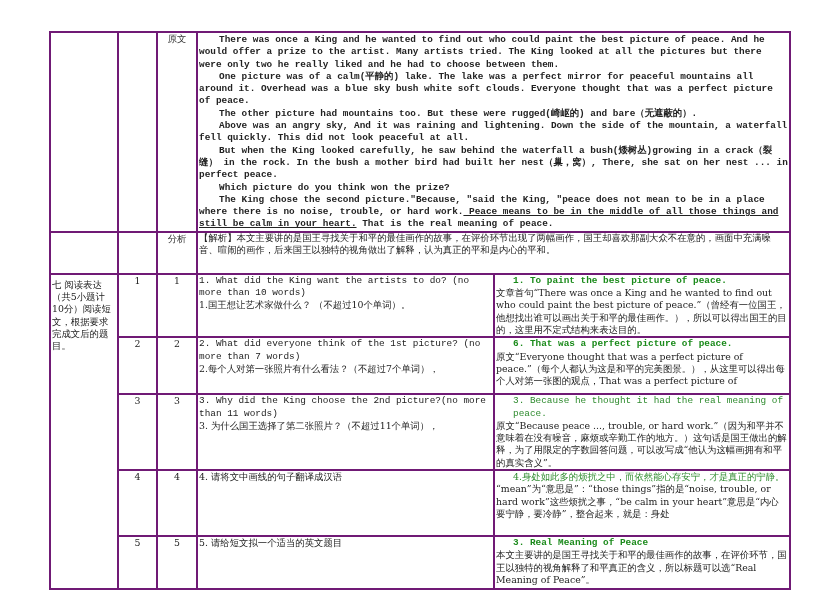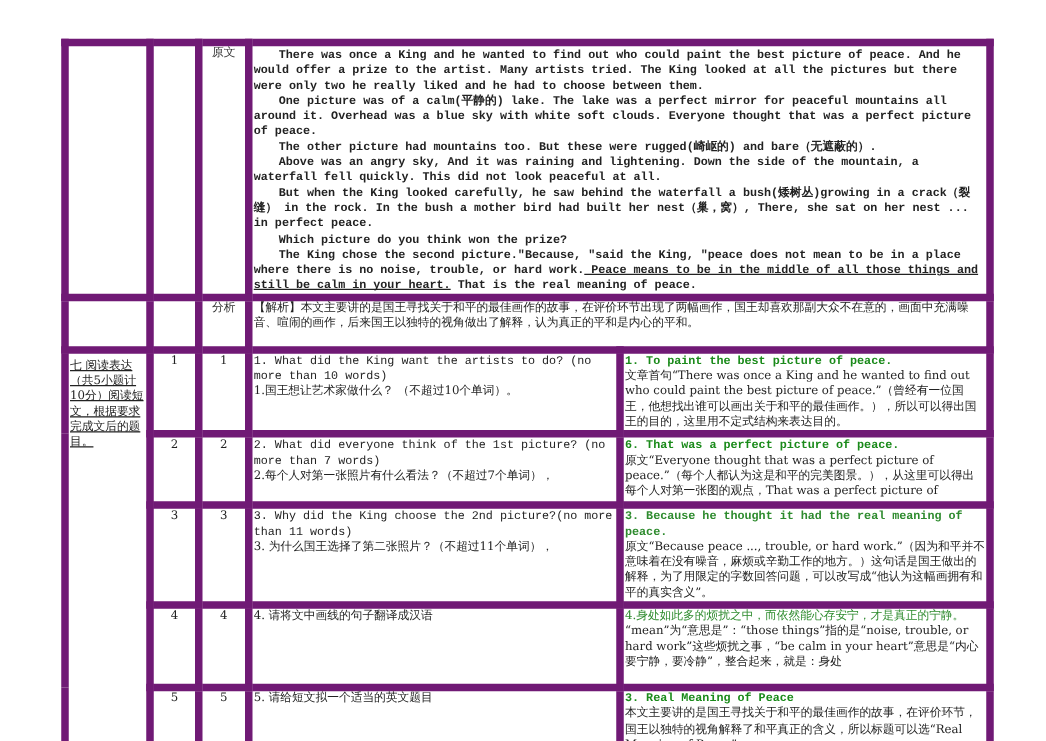--- a/index.html
+++ b/index.html
@@ -1,30 +1,30 @@
 <!DOCTYPE html>
 <html><head>
 <meta charset="utf-8">
 <style>
   html,body{margin:0;padding:0;background:#fff;}
   body{width:837px;height:593px;position:relative;overflow:hidden;
        font-family:"Liberation Mono","DejaVu Sans Mono",monospace;color:#222;}
   table.worksheet{position:absolute;left:49px;top:31px;border-collapse:collapse;table-layout:fixed;}
-  table.worksheet td{border:6px solid #701a75;vertical-align:top;padding:0 1px;
+  table.worksheet td{border:2px solid #701a75;vertical-align:top;padding:0 1px;
        font-size:9.4px;line-height:12.3px;}
   td.thick-l{border-left:2px solid #111;}
   td.thick-r{border-right:2px solid #111;}
   td.center{text-align:center;vertical-align:middle;}
   td.label{text-align:center;vertical-align:middle;font-family:"DejaVu Serif",serif;font-size:10.5px;color:#333;}
   .section{font-family:"DejaVu Serif",serif;font-size:10px;line-height:12.5px;vertical-align:middle;padding:0 2px;}
   .para{text-indent:20px;margin:0;}
   .u{text-decoration:underline;}
   .cn{font-family:"DejaVu Serif",serif;}
-  .ans-title{font-weight:bold;color:#1a8a1a;}
-  .ans-title.plain{font-weight:bold;color:#2e8b2e;}
+  .ans-title{font-weight:bold;color:#1a8a1a;margin-left:17px;}
+  .ans-title.plain{font-weight:normal;color:#2e8b2e;}
   .ans-title.cn{font-weight:normal;color:#2e8b2e;}
   .num{font-family:"DejaVu Serif",serif;font-size:10px;}
   .analysis{font-family:Liberation Mono, monospace;font-size:10.3px;line-height:15px;padding:2px 2px;}
 </style>
 </head>
 <body>
 
 <table class="worksheet">
   <colgroup>
     <col style="width:68px">
@@ -34,38 +34,38 @@
     <col style="width:296px">
   </colgroup>
 
   <tbody>
       <tr style="height:176px">
     <td class="thick-l"></td>
     <td></td>
     <td class="label">原文</td>
     <td colspan="2" class="thick-l thick-r" style="padding-top:1px;font-weight:bold;">
       <p class="para">There was once a King and he wanted to find out who could paint the best picture of peace. And he would offer a prize to the artist. Many artists tried. The King looked at all the pictures but there were only two he really liked and he had to choose between them.</p>
-      <p class="para">One picture was of a calm(平静的) lake. The lake was a perfect mirror for peaceful mountains all around it. Overhead was a blue sky with white soft clouds. Everyone thought that was a perfect picture of peace.</p>
+      <p class="para">One picture was of a calm(平静的) lake. The lake was a perfect mirror for peaceful mountains all around it. Overhead was a blue sky bush white soft clouds. Everyone thought that was a perfect picture of peace.</p>
       <p class="para">The other picture had mountains too. But these were rugged(崎岖的) and bare（无遮蔽的）.</p>
       <p class="para">Above was an angry sky, And it was raining and lightening. Down the side of the mountain, a waterfall fell quickly. This did not look peaceful at all.</p>
       <p class="para">But when the King looked carefully, he saw behind the waterfall a bush(矮树丛)growing in a crack（裂缝） in the rock.  In the bush a mother bird had built her nest（巢，窝）,  There,  she sat on her nest ... in perfect peace.</p>
       <p class="para">Which picture do you think won the prize?</p>
       <p class="para"><span>The King chose the second picture."Because, "said the King, "peace does not mean to be in a place where there is no noise, trouble, or hard work.</span><span class="u"> Peace means to be in the middle of all those things and still be calm in your heart.</span><span> That is the real meaning of peace.</span></p>
     </td>
   </tr>
 
   <tr style="height:42px">
     <td class="thick-l"></td>
     <td></td>
     <td class="label">分析</td>
     <td colspan="2" class="thick-l thick-r analysis">【解析】本文主要讲的是国王寻找关于和平的最佳画作的故事，在评价环节出现了两幅画作，国王却喜欢那副大众不在意的，画面中充满噪音、喧闹的画作，后来国王以独特的视角做出了解释，认为真正的平和是内心的平和。</td>
   </tr>
 
   <tr style="height:63px">
-    <td rowspan="5" class="thick-l section" style="vertical-align:top;padding-top:4px;text-decoration:underline;">七 阅读表达（共5小题计10分）阅读短文，根据要求完成文后的题目。</td>
+    <td rowspan="5" class="thick-l section" style="vertical-align:top;padding-top:4px;">七 阅读表达（共5小题计10分）阅读短文，根据要求完成文后的题目。</td>
     <td class="center num">1</td>
     <td class="center num">1</td>
     <td class="thick-l">
       <div>1. What did the King want the artists to do? (no more than 10 words)</div>
       <div class="cn">1.国王想让艺术家做什么？ （不超过10个单词）。</div>
     </td>
     <td class="thick-l thick-r">
       <div class="ans-title">1.  To paint the best picture of peace.</div>
       <div class="cn">文章首句“There was once a King and he wanted to find out who could paint the best picture of peace.”（曾经有一位国王，他想找出谁可以画出关于和平的最佳画作。），所以可以得出国王的目的，这里用不定式结构来表达目的。</div>
     </td>

